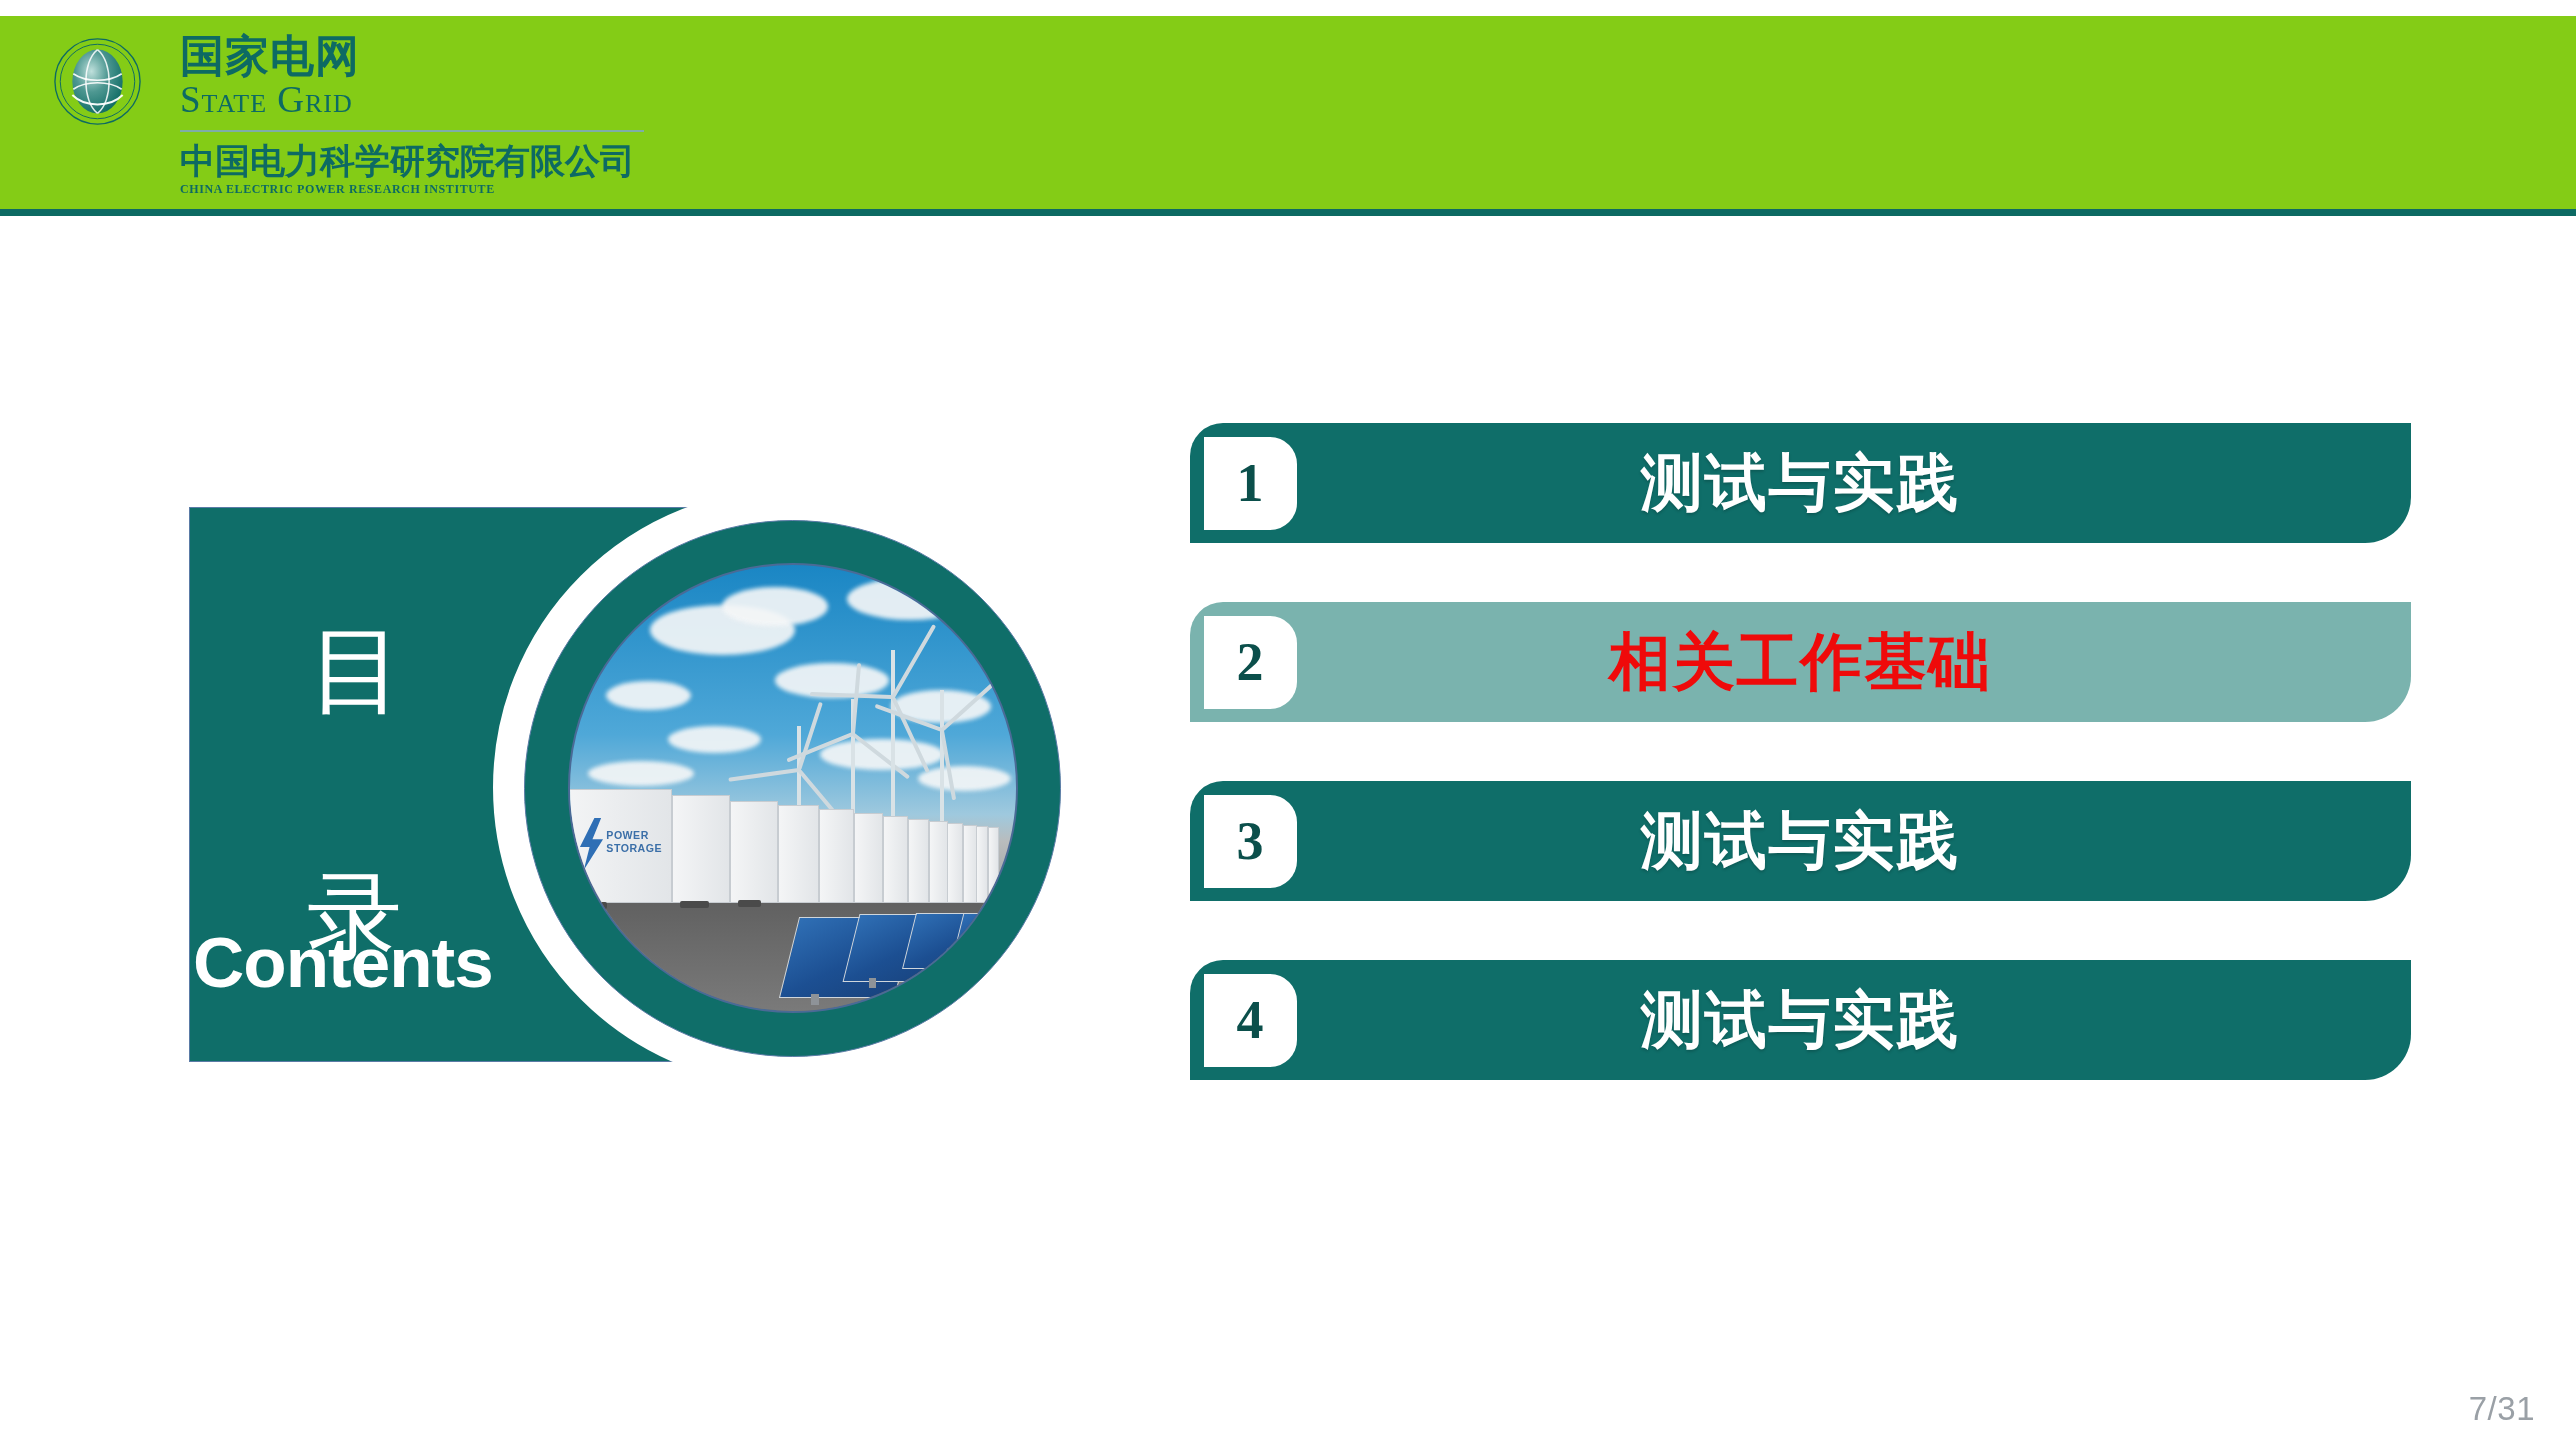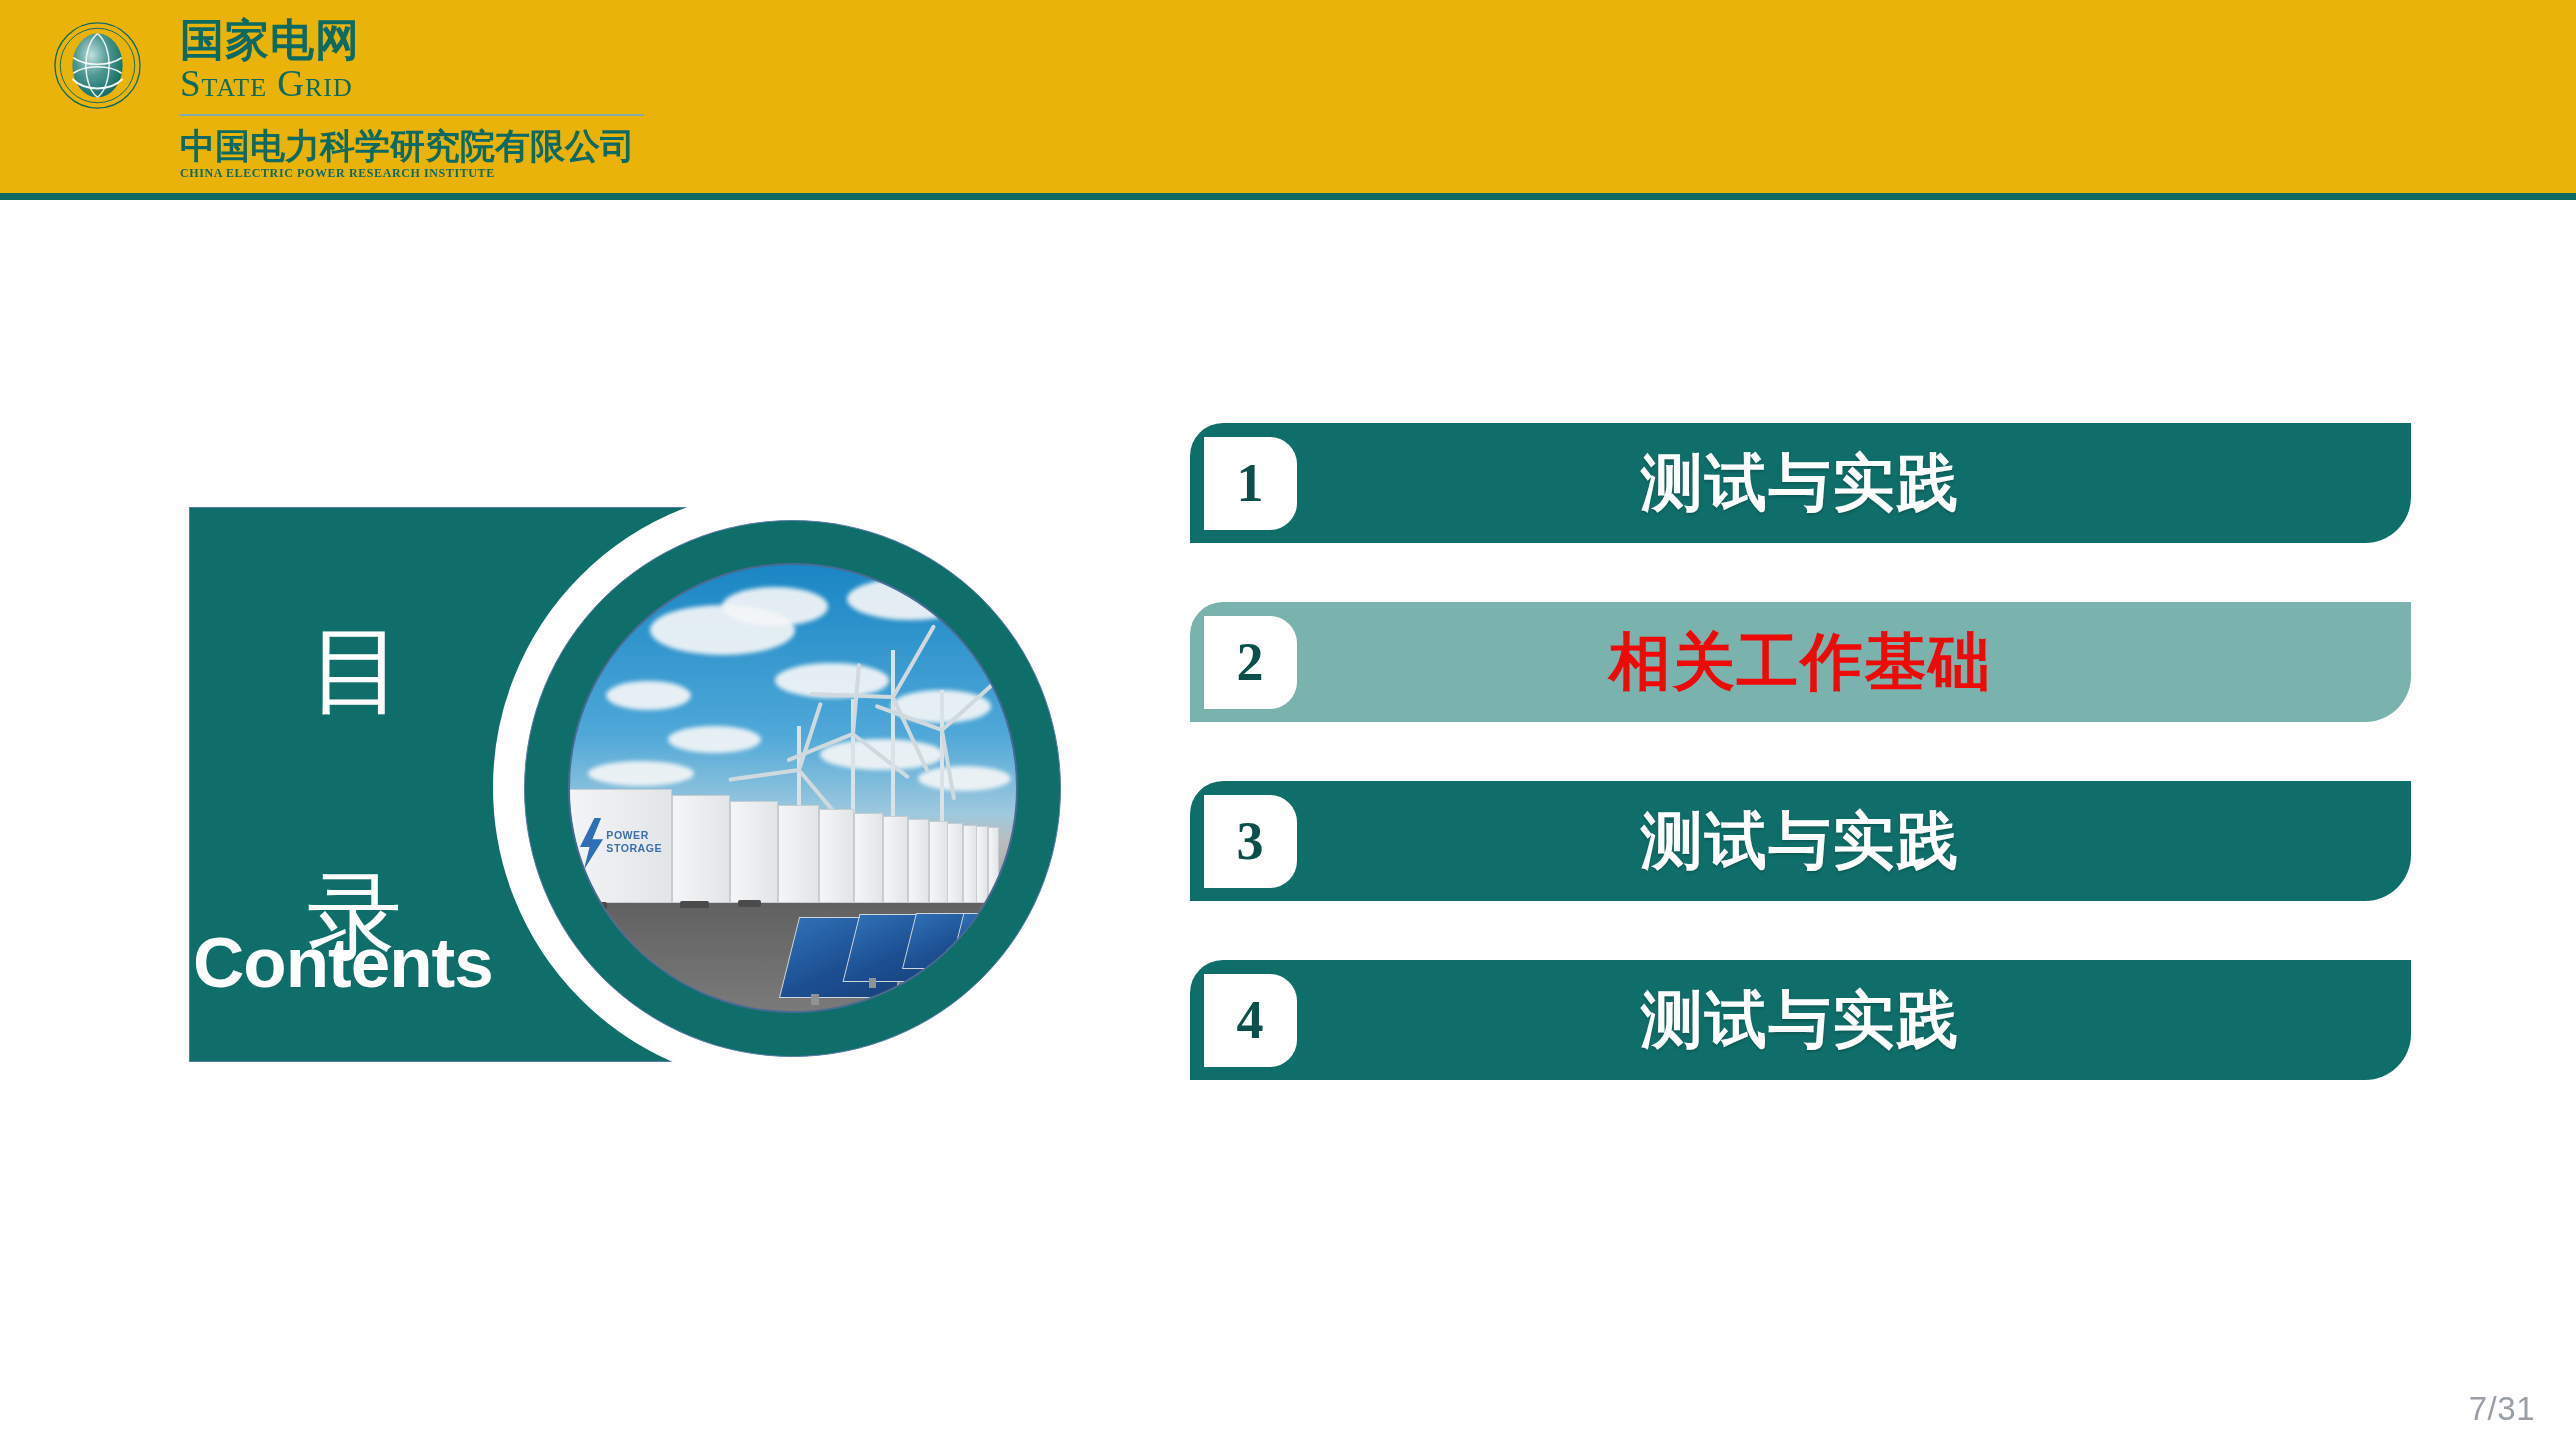--- a/index.html
+++ b/index.html
@@ -4,21 +4,21 @@
 <style>
   html,body{margin:0;padding:0;}
   body{
     width:2576px;height:1449px;
     background:#ffffff;
     font-family:"Liberation Sans","DejaVu Sans",sans-serif;
     overflow:hidden;position:relative;
   }
 
   
-  #header{position:absolute;left:0;top:0;width:2576px;height:199px;background:#eab308;}
+  #header{position:absolute;left:0;top:16px;width:2576px;height:199px;background:#84cc16;}
 
   #logo-mark{position:absolute;left:53px;top:21px;width:89px;height:89px;}
   #logo-mark svg{display:block;width:89px;height:89px;}
 
   #logo-text-block{position:absolute;left:180px;top:17.4px;width:502px;}
 
   #brand-cn{
     font-family:"DejaVu Sans","Liberation Sans",sans-serif;
     font-size:44px;font-weight:bold;color:#0d6a63;
     letter-spacing:1px;line-height:1.05;margin:0;
@@ -26,21 +26,21 @@
   #brand-en{
     font-family:"Liberation Serif","DejaVu Serif",serif;
     font-size:37px;font-weight:normal;color:#0d6a63;
     letter-spacing:1px;line-height:1.05;margin:1.9px 0 0 0;
     font-variant:small-caps;
   }
   #brand-rule{
     margin-top:9.7px;width:464px;height:1.9px;background:#7fada9;
   }
   #institute-cn{
-    font-family:Liberation Sans, sans-serif;
+    font-family:Liberation Serif, serif;
     font-size:35px;font-weight:bold;color:#0d6a63;
     letter-spacing:0px;line-height:1.1;margin:11.6px 0 0 0;
   }
   #institute-en{
     font-family:"Liberation Serif","DejaVu Serif",serif;
     font-size:12px;font-weight:bold;color:#0d6a63;
     letter-spacing:0.6px;line-height:1.1;margin:1px 0 0 0;
   }
   #header-rule{
     position:absolute;left:0;top:193px;width:2576px;height:6.8px;background:#0d6a63;

